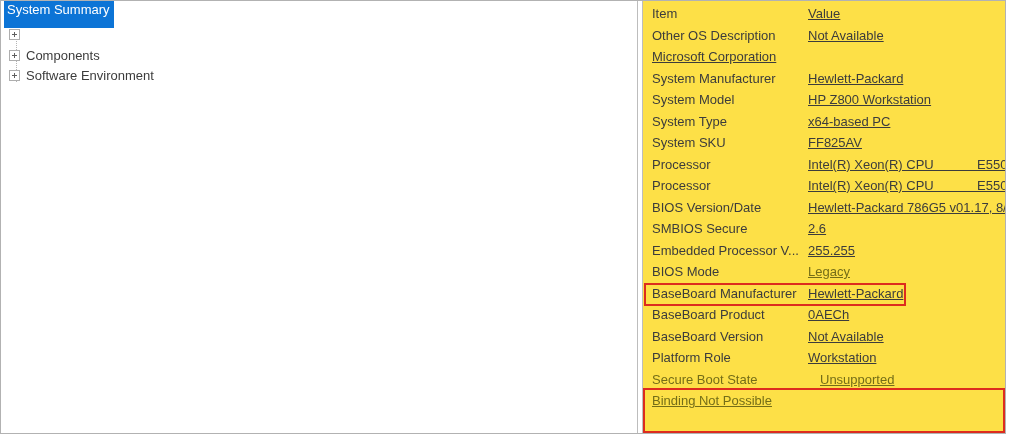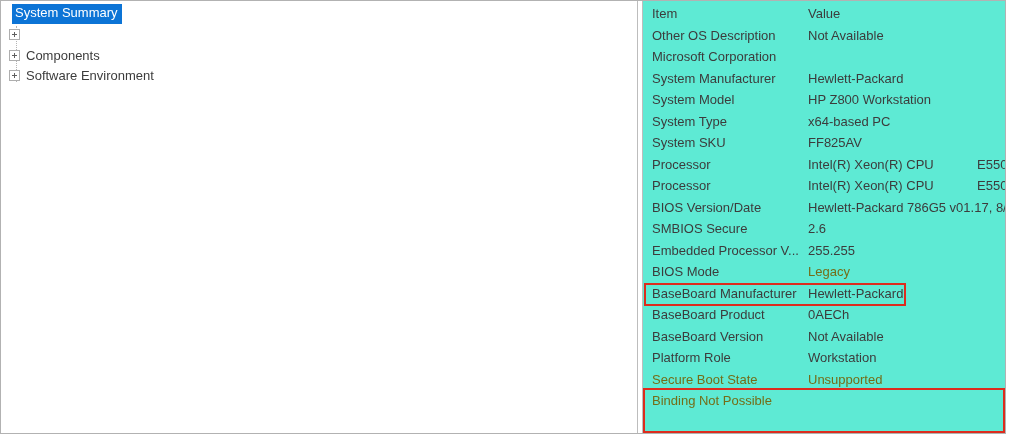--- a/index.html
+++ b/index.html
@@ -38,22 +38,22 @@
   }
   .tree-row {
     height: 20.5px;
     display: flex;
     align-items: center;
     position: relative;
     z-index: 1;
     white-space: nowrap;
   }
   .sel-chip {
-    margin-left: 11px;
-    padding: 1px 4px 4px 3px;
+    margin-left: 3px;
+    padding: 1px 4px 11px 3px;
     background: #0c74d6;
     color: #ffffff;
   }
   .tree-label { color: #3c3c3c; }
   .plus-box {
     width: 11px; height: 11px;
     margin-left: 8px; margin-right: 6px;
     border: 1px solid #aeaeae;
     background: #fff;
     position: relative;
@@ -64,41 +64,42 @@
     position: absolute;
     background: #5f5f5f;
   }
   .plus-box::before { left: 2px; top: 4px; width: 5px; height: 1px; }
   .plus-box::after  { left: 4px; top: 2px; width: 1px; height: 5px; }
   
   .pane-right {
     position: absolute;
     left: 641px; right: 0; top: 0; bottom: 0;
     border-left: 1px solid #bdbdbd;
-    background: #5eead4;
+    background: #fde047;
     padding-top: 2px;
     overflow: hidden;
   }
   .hdr-row, .d-row {
     display: flex;
     height: 21.5px;
     align-items: center;
     padding-left: 9px;
     overflow: hidden;
   }
   .c-item {
     flex: none;
     width: 156px;
     white-space: nowrap;
     overflow: hidden;
   }
   .c-value {
     flex: 1;
     white-space: pre;
     overflow: hidden;
+    text-decoration: underline;
   }
   
   .ann-box {
     position: absolute;
     border: 2px solid #dd2c1e;
     background: transparent;
     pointer-events: none;
     z-index: 6;
   }
   .ann-bios   { left: 644px; top: 283px; width: 262px; height: 23px; }
@@ -195,21 +196,21 @@
         <div class="d-row">
           <div class="c-item">BaseBoard Version</div>
           <div class="c-value">Not Available</div>
         </div>
         <div class="d-row">
           <div class="c-item">Platform Role</div>
           <div class="c-value">Workstation</div>
         </div>
         <div class="d-row">
           <div class="c-item" style="color: rgb(116, 109, 24);">Secure Boot State</div>
-          <div class="c-value" style="color: rgb(116, 109, 24);">Unsupported</div>
+          <div class="c-value" style="color: rgb(116, 109, 24); margin-left: 12px;">Unsupported</div>
         </div>
         <div class="d-row">
           <div class="c-value" style="color: rgb(116, 109, 24);">Binding Not Possible</div>
         </div>
       </div>
   </div>
 
 </div>
 
 <div class="ann-box ann-bios" style="border-color: rgb(221, 44, 30);"></div>

